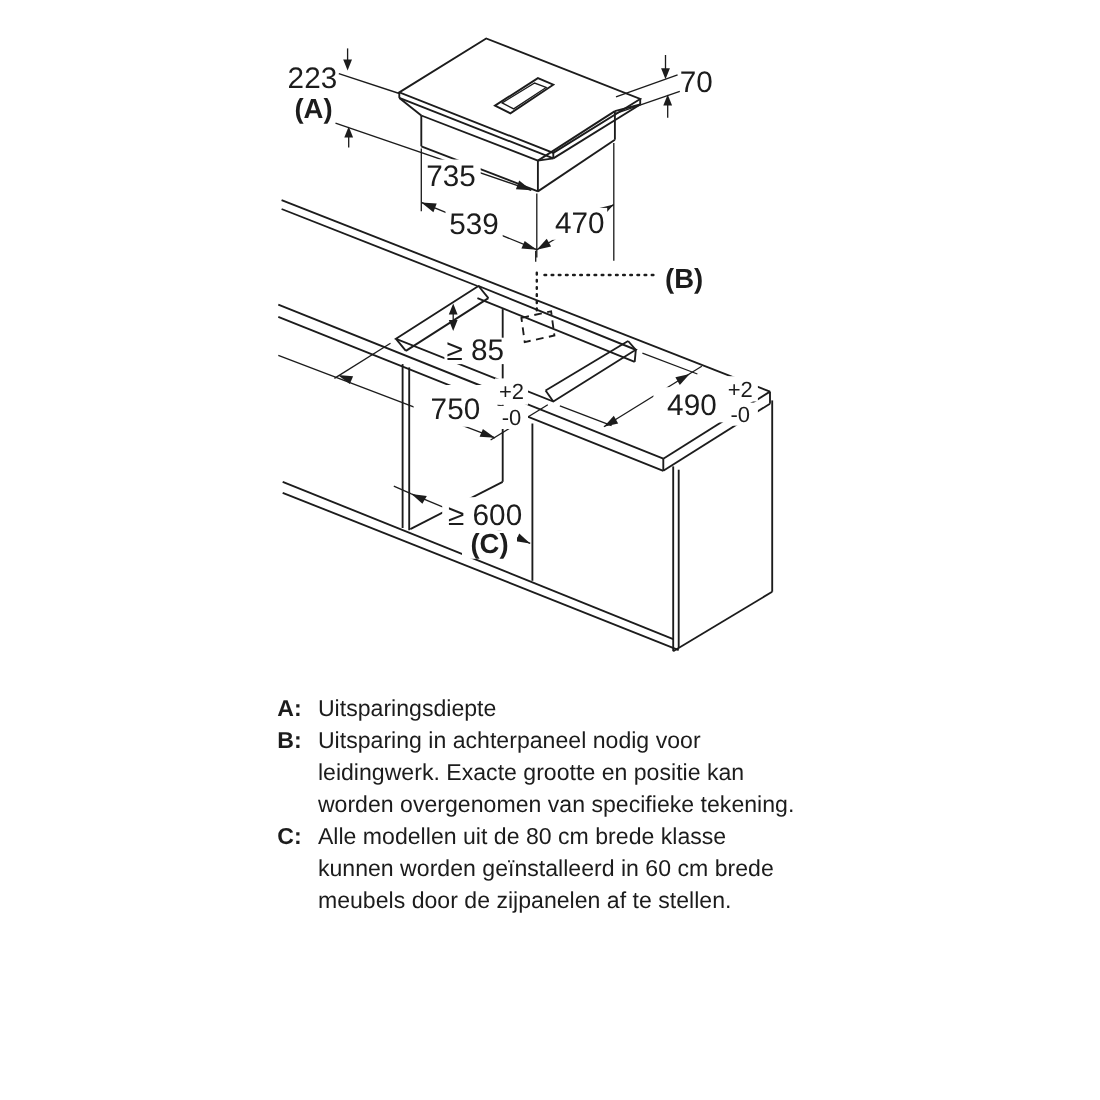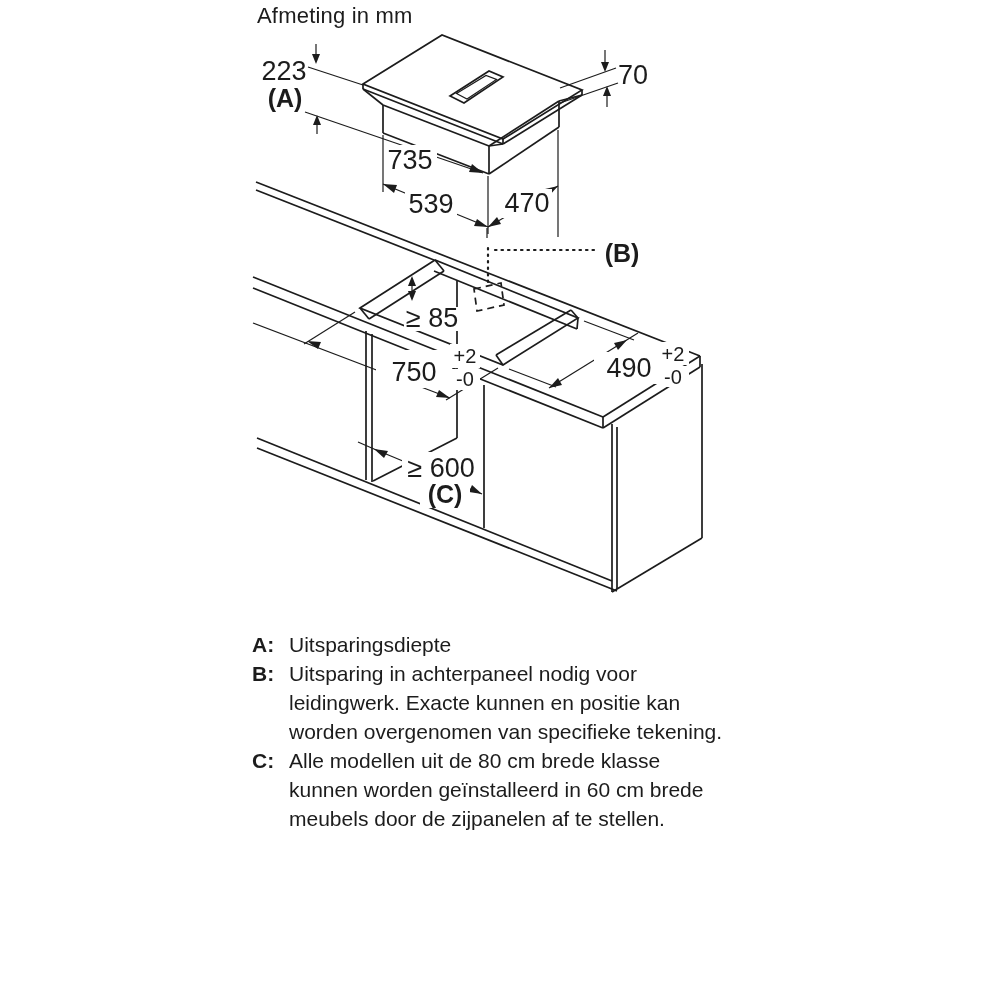--- a/index.html
+++ b/index.html
@@ -19,21 +19,20 @@
   .dashed{stroke-width:1.7;stroke-dasharray:7,5;}
   #legend{position:absolute;left:252px;top:630px;width:478px;font-size:21px;line-height:29px;}
   .legend-item{display:flex;}
   .legend-key{font-weight:bold;width:37px;flex:0 0 37px;}
   .legend-text{flex:1;}
 </style>
 </head>
 <body>
 
 <div id="page">
-  <div id="title">Afmeting in mm</div>
 
   <svg width="1000" height="630" viewBox="0 0 1000 630">
 
     <g>
 
       <path class="obj" d="M363,84 L442,35 L582,90 L503,139 Z"></path>
 
       <line class="obj" x1="363" y1="84" x2="363" y2="89"></line>
       <line class="obj" x1="503" y1="139" x2="503" y2="144"></line>
       <line class="obj" x1="582" y1="90" x2="582" y2="95"></line>
@@ -200,20 +199,20 @@
     </g>
   </svg>
 
   <div id="legend">
     <div class="legend-item">
       <span class="legend-key">A:</span>
       <span class="legend-text">Uitsparingsdiepte</span>
     </div>
     <div class="legend-item">
       <span class="legend-key">B:</span>
-      <span class="legend-text">Uitsparing in achterpaneel nodig voor leidingwerk. Exacte kunnen en positie kan worden overgenomen van specifieke tekening.</span>
+      <span class="legend-text">Uitsparing in achterpaneel nodig voor leidingwerk. Exacte grootte en positie kan worden overgenomen van specifieke tekening.</span>
     </div>
     <div class="legend-item">
       <span class="legend-key">C:</span>
       <span class="legend-text">Alle modellen uit de 80 cm brede klasse kunnen worden geïnstalleerd in 60 cm brede meubels door de zijpanelen af te stellen.</span>
     </div>
   </div>
 </div>
 
 </body></html>

